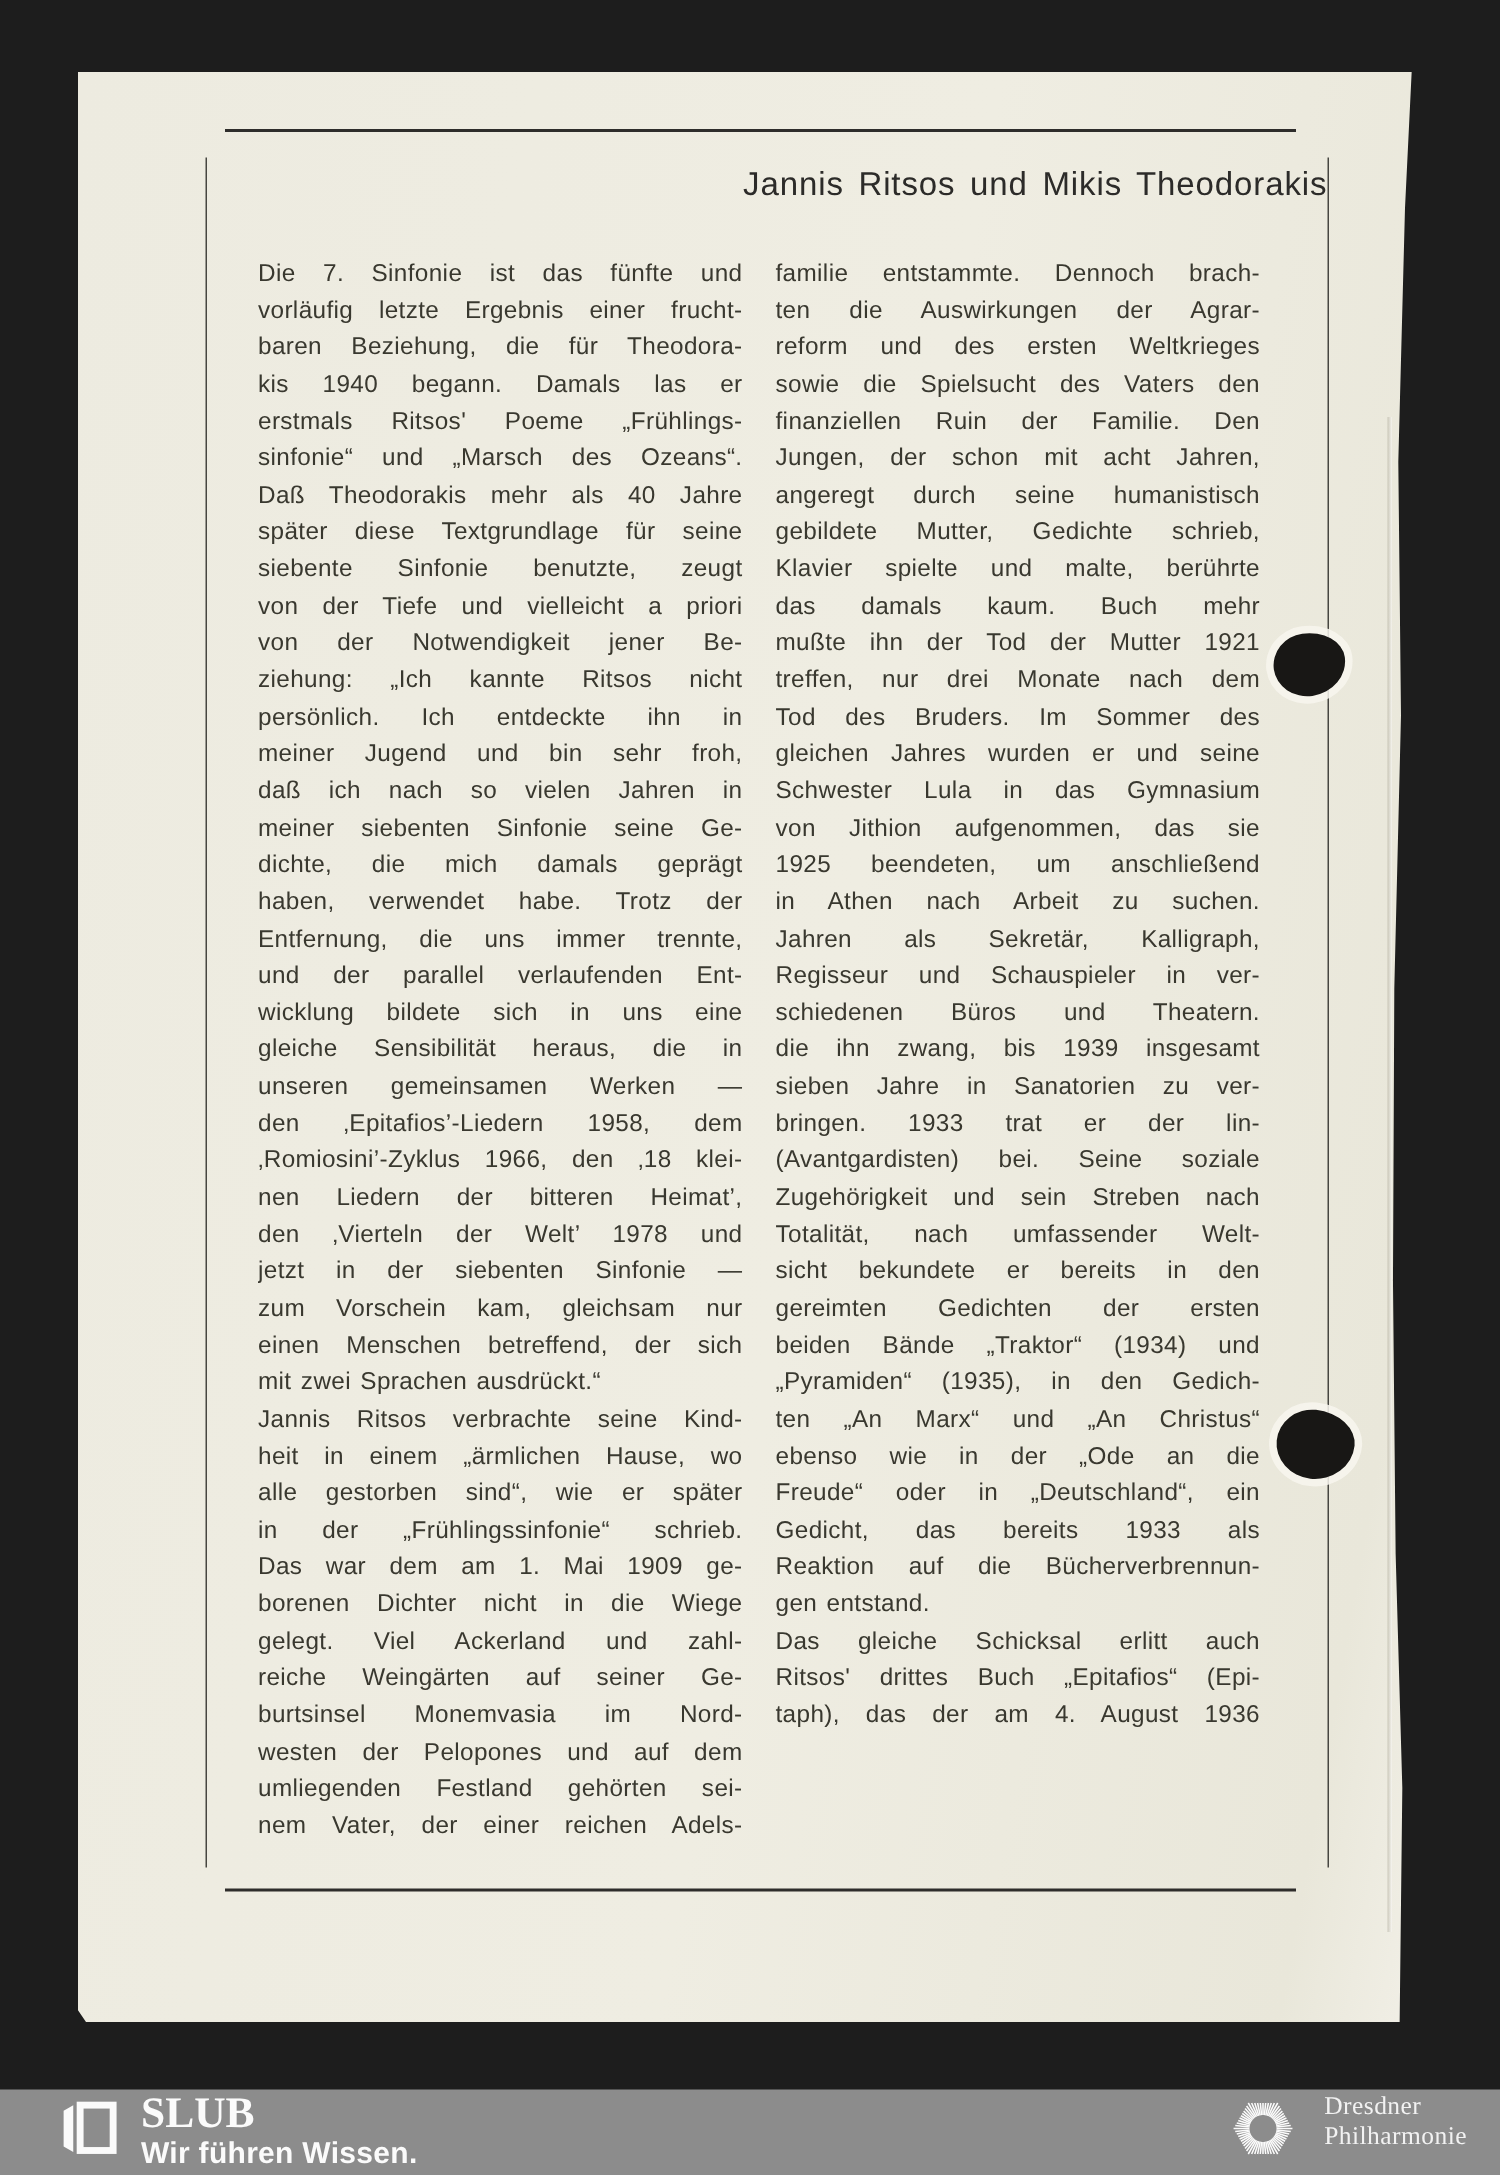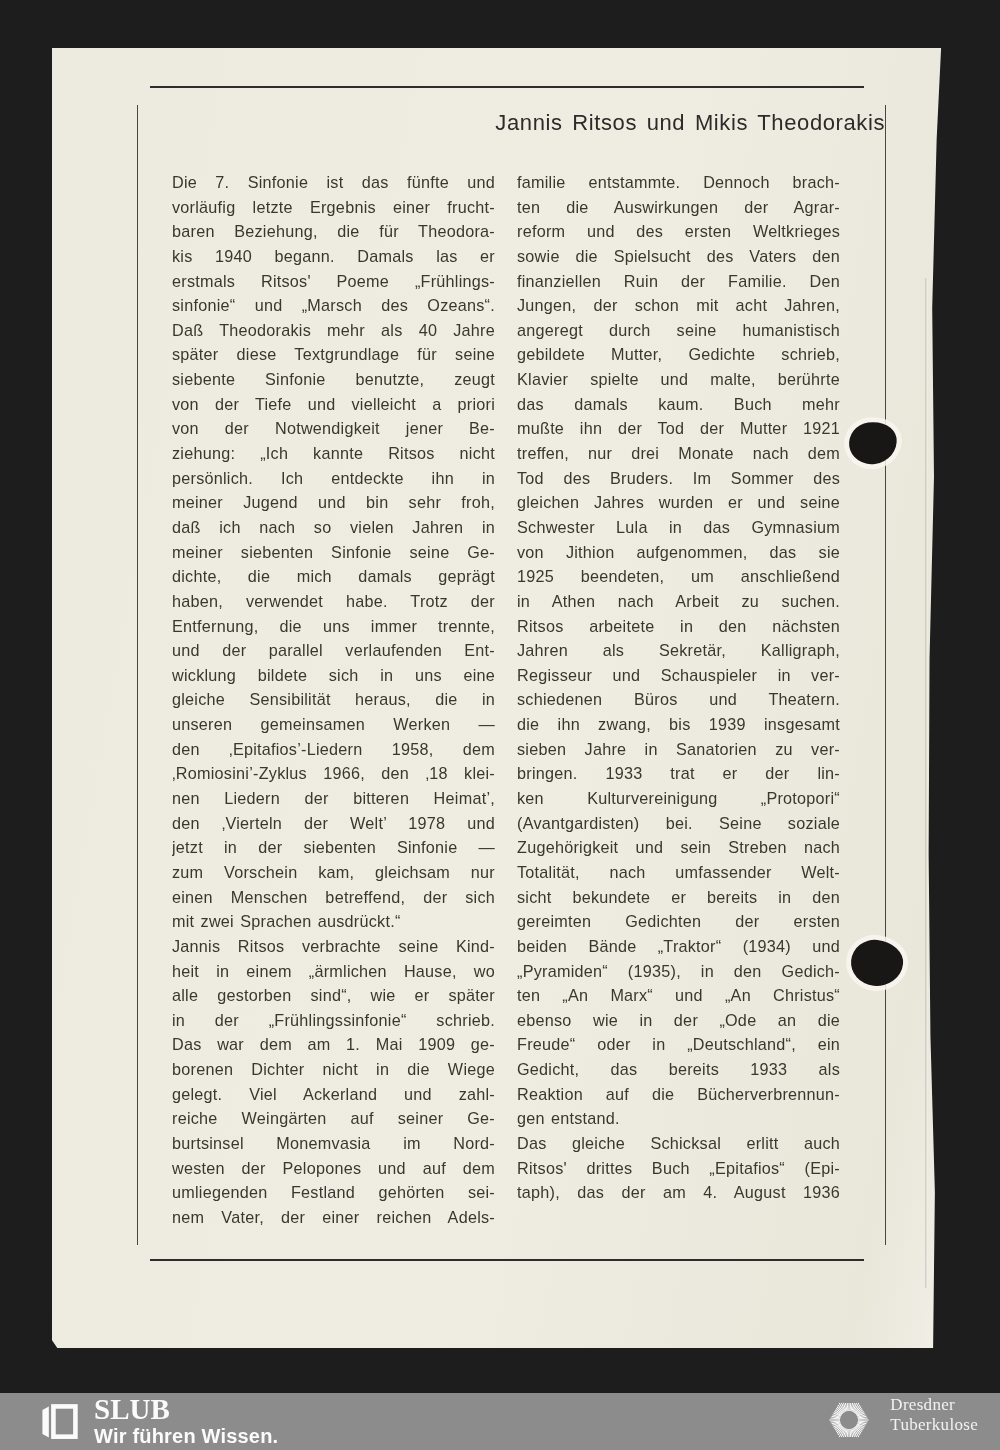--- a/index.html
+++ b/index.html
@@ -34,21 +34,21 @@
   
   .blob{
     position:absolute;background:#181715;border-radius:46% 54% 52% 48%/50% 46% 54% 50%;
     box-shadow:0 0 0 5px rgba(248,246,238,.85);
   }
   
   .footer{
     position:absolute;left:0;top:1393px;width:1000px;height:57px;background:#8c8c8c;
     display:flex;align-items:center;justify-content:space-between;color:#fbfbfb;
   }
-  .slub{display:flex;align-items:flex-end;gap:14px;padding-left:36px;}
+  .slub{display:flex;align-items:center;gap:14px;padding-left:36px;}
   .slub-text .name{font-family:"Liberation Serif",serif;font-weight:bold;font-size:29px;line-height:27px;}
   .slub-text .tagline{font-weight:bold;font-size:20px;letter-spacing:.2px;margin-top:2px;}
   .phil{display:flex;gap:16px;padding-right:22px;}
   .phil-text{font-family:"Liberation Serif",serif;font-size:17px;line-height:20px;color:#f2f2f2;letter-spacing:.3px;}
 </style>
 </head>
 <body>
 
 <div class="paper">
 
@@ -116,28 +116,26 @@
       <div class="line">Klavier spielte und malte, berührte</div>
       <div class="line">das damals kaum. Buch mehr</div>
       <div class="line">mußte ihn der Tod der Mutter 1921</div>
       <div class="line">treffen, nur drei Monate nach dem</div>
       <div class="line">Tod des Bruders. Im Sommer des</div>
       <div class="line">gleichen Jahres wurden er und seine</div>
       <div class="line">Schwester Lula in das Gymnasium</div>
       <div class="line">von Jithion aufgenommen, das sie</div>
       <div class="line">1925 beendeten, um anschließend</div>
       <div class="line">in Athen nach Arbeit zu suchen.</div>
-      <div class="line">Ritsos arbeitete in den nächsten</div>
       <div class="line">Jahren als Sekretär, Kalligraph,</div>
       <div class="line">Regisseur und Schauspieler in ver-</div>
       <div class="line">schiedenen Büros und Theatern.</div>
       <div class="line">die ihn zwang, bis 1939 insgesamt</div>
       <div class="line">sieben Jahre in Sanatorien zu ver-</div>
       <div class="line">bringen. 1933 trat er der lin-</div>
-      <div class="line">ken Kulturvereinigung „Protopori“</div>
       <div class="line">(Avantgardisten) bei. Seine soziale</div>
       <div class="line">Zugehörigkeit und sein Streben nach</div>
       <div class="line">Totalität, nach umfassender Welt-</div>
       <div class="line">sicht bekundete er bereits in den</div>
       <div class="line">gereimten Gedichten der ersten</div>
       <div class="line">beiden Bände „Traktor“ (1934) und</div>
       <div class="line">„Pyramiden“ (1935), in den Gedich-</div>
       <div class="line">ten „An Marx“ und „An Christus“</div>
       <div class="line">ebenso wie in der „Ode an die</div>
       <div class="line">Freude“ oder in „Deutschland“, ein</div>
@@ -227,16 +225,16 @@
           <line x1="7.28" y1="-5.29" x2="13.83" y2="-10.05" stroke="#fbfbfb" stroke-width="1.05"></line>
           <line x1="7.79" y1="-4.50" x2="14.72" y2="-8.50" stroke="#fbfbfb" stroke-width="1.05"></line>
           <line x1="8.22" y1="-3.66" x2="15.62" y2="-6.95" stroke="#fbfbfb" stroke-width="1.05"></line>
           <line x1="8.56" y1="-2.78" x2="16.53" y2="-5.37" stroke="#fbfbfb" stroke-width="1.05"></line>
           <line x1="8.80" y1="-1.87" x2="17.48" y2="-3.72" stroke="#fbfbfb" stroke-width="1.05"></line>
           <line x1="8.95" y1="-0.94" x2="18.51" y2="-1.95" stroke="#fbfbfb" stroke-width="1.05"></line>
         </svg>
     </span>
     <span class="phil-text">
       <div>Dresdner</div>
-      <div>Tuberkulose</div>
+      <div>Philharmonie</div>
     </span>
   </div>
 </div>
 
 </body></html>

